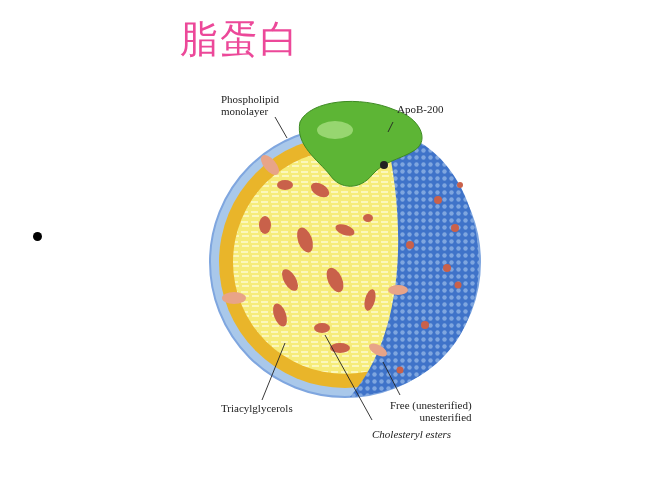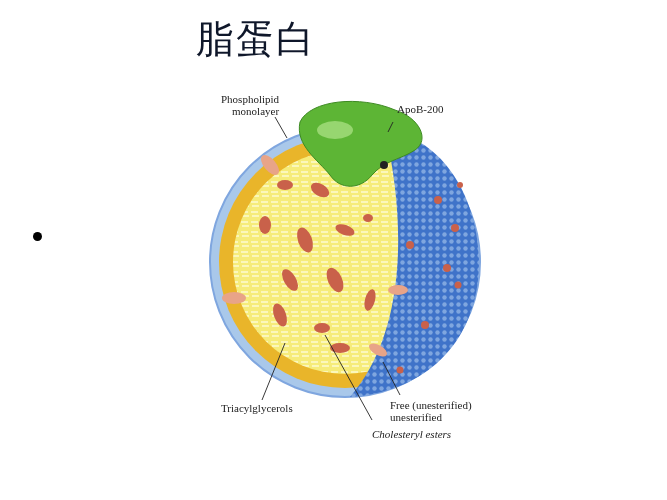--- a/index.html
+++ b/index.html
@@ -1,19 +1,19 @@
 <!DOCTYPE html>
 <html><head>
 <meta charset="utf-8">
 <style>
   html, body { margin: 0; padding: 0; background: #ffffff; }
   body { width: 667px; height: 500px; position: relative; overflow: hidden; font-family: "DejaVu Serif", serif; }
-  .title { position: absolute; left: 196px; top: 14px; font-size: 38px; color: #0f172a; letter-spacing: 2px; font-family: Liberation Serif, serif; }
+  .title { position: absolute; left: 180px; top: 14px; font-size: 38px; color: #ec4899; letter-spacing: 2px; font-family: Liberation Serif, serif; }
   .bullet { position: absolute; left: 33px; top: 232px; width: 9px; height: 9px; border-radius: 50%; background: #000; }
-  .label { position: absolute; font-family: "Liberation Serif", serif; font-size: 11px; color: #222; line-height: 12px; white-space: nowrap; text-align: right; }
+  .label { position: absolute; font-family: "Liberation Serif", serif; font-size: 11px; color: #222; line-height: 12px; white-space: nowrap; }
   svg.diagram { position: absolute; left: 0; top: 0; }
 </style>
 </head>
 <body>
 
 <div class="title">脂蛋白</div>
 <div class="bullet"></div>
 
 <svg class="diagram" width="667" height="500" viewBox="0 0 667 500">
   <defs>
@@ -81,17 +81,17 @@
     <line x1="400" y1="395" x2="383" y2="362"></line>
   </g>
 </svg>
 
 <div class="label" style="left:221px; top:93px;">
   <div>Phospholipid</div>
   <div>monolayer</div>
 </div>
 <div class="label" style="left:397px; top:103px;">ApoB-200</div>
 <div class="label" style="left:221px; top:402px;">Triacylglycerols</div>
-<div class="label" style="left:390px; top:399px; text-align:left;">
+<div class="label" style="left:390px; top:399px; text-align:right;">
   <div>Free (unesterified)</div>
   <div>unesterified</div>
 </div>
 <div class="label" style="left:372px; top:428px;font-style:italic;">Cholesteryl esters</div>
 
 </body></html>

